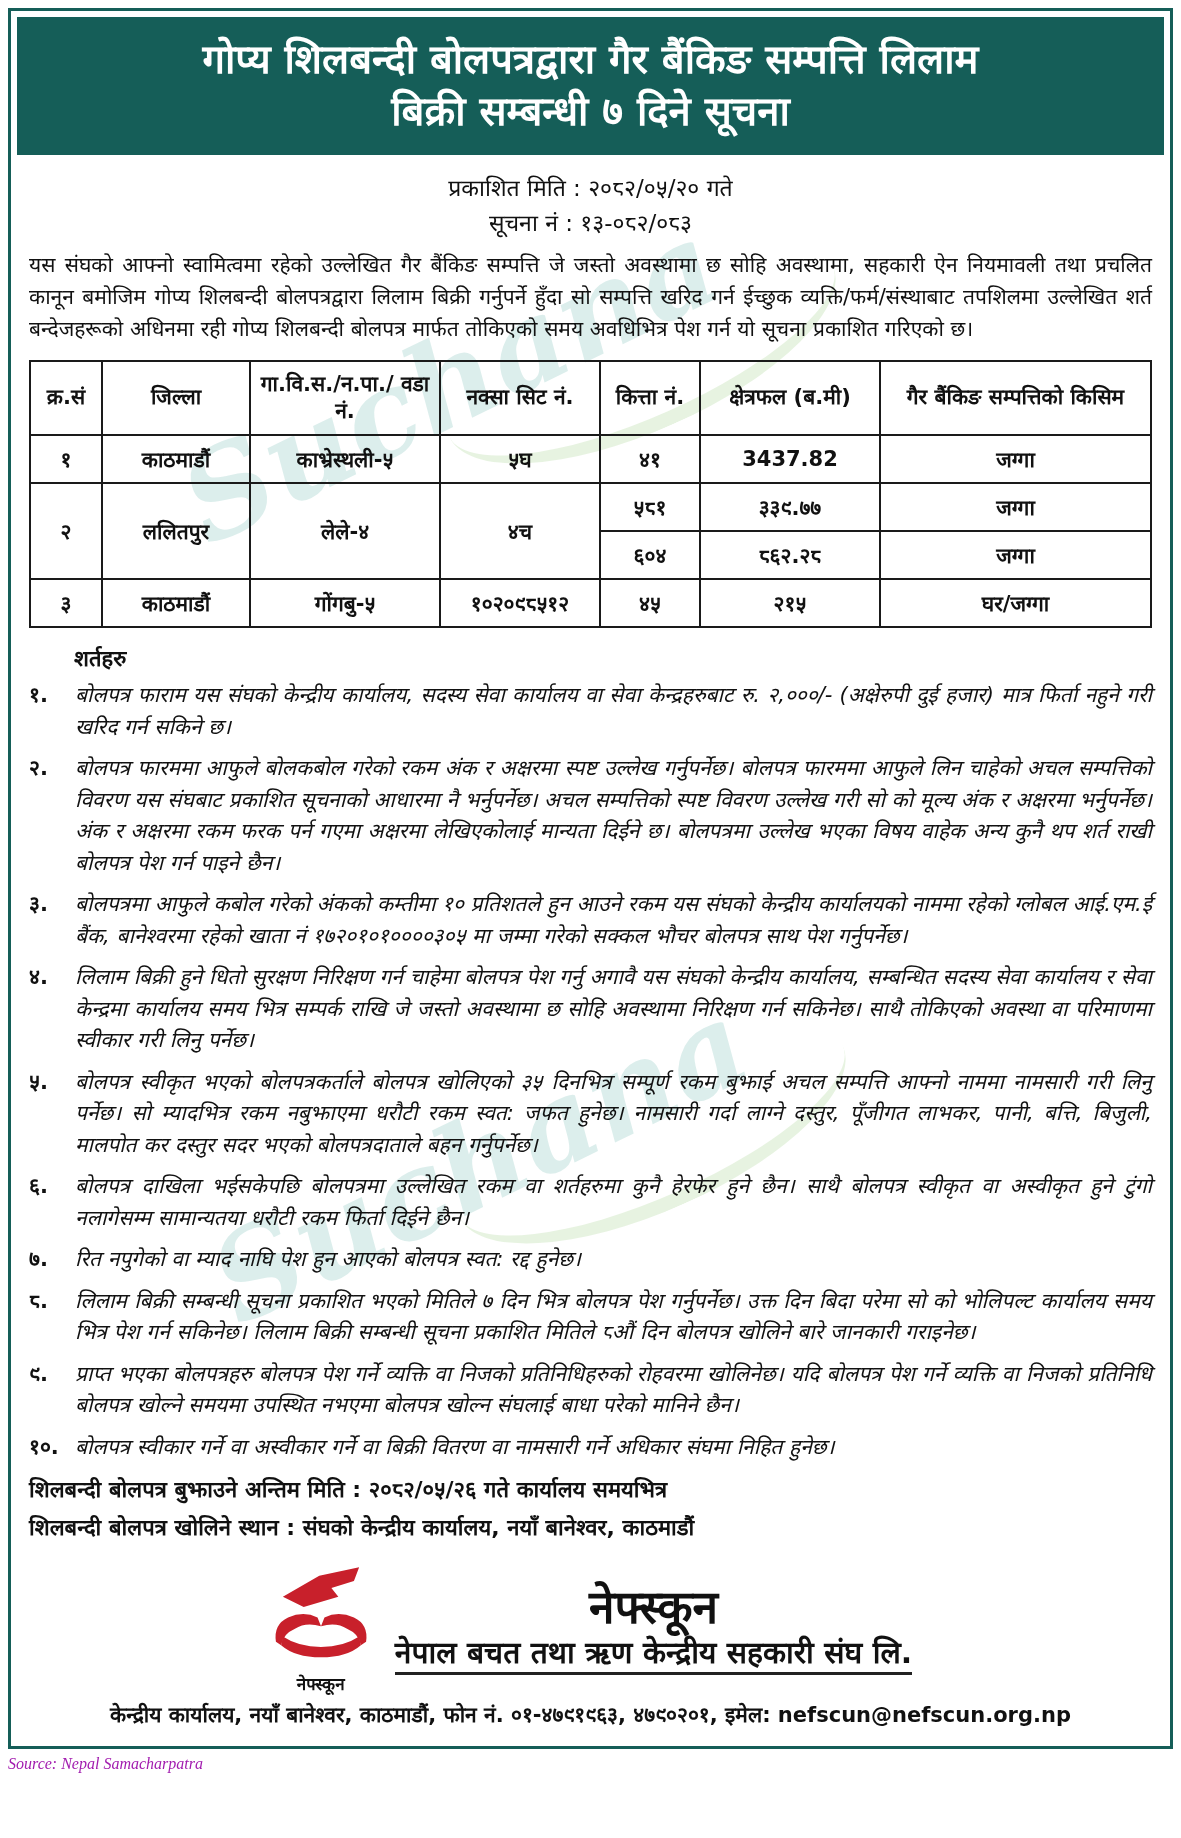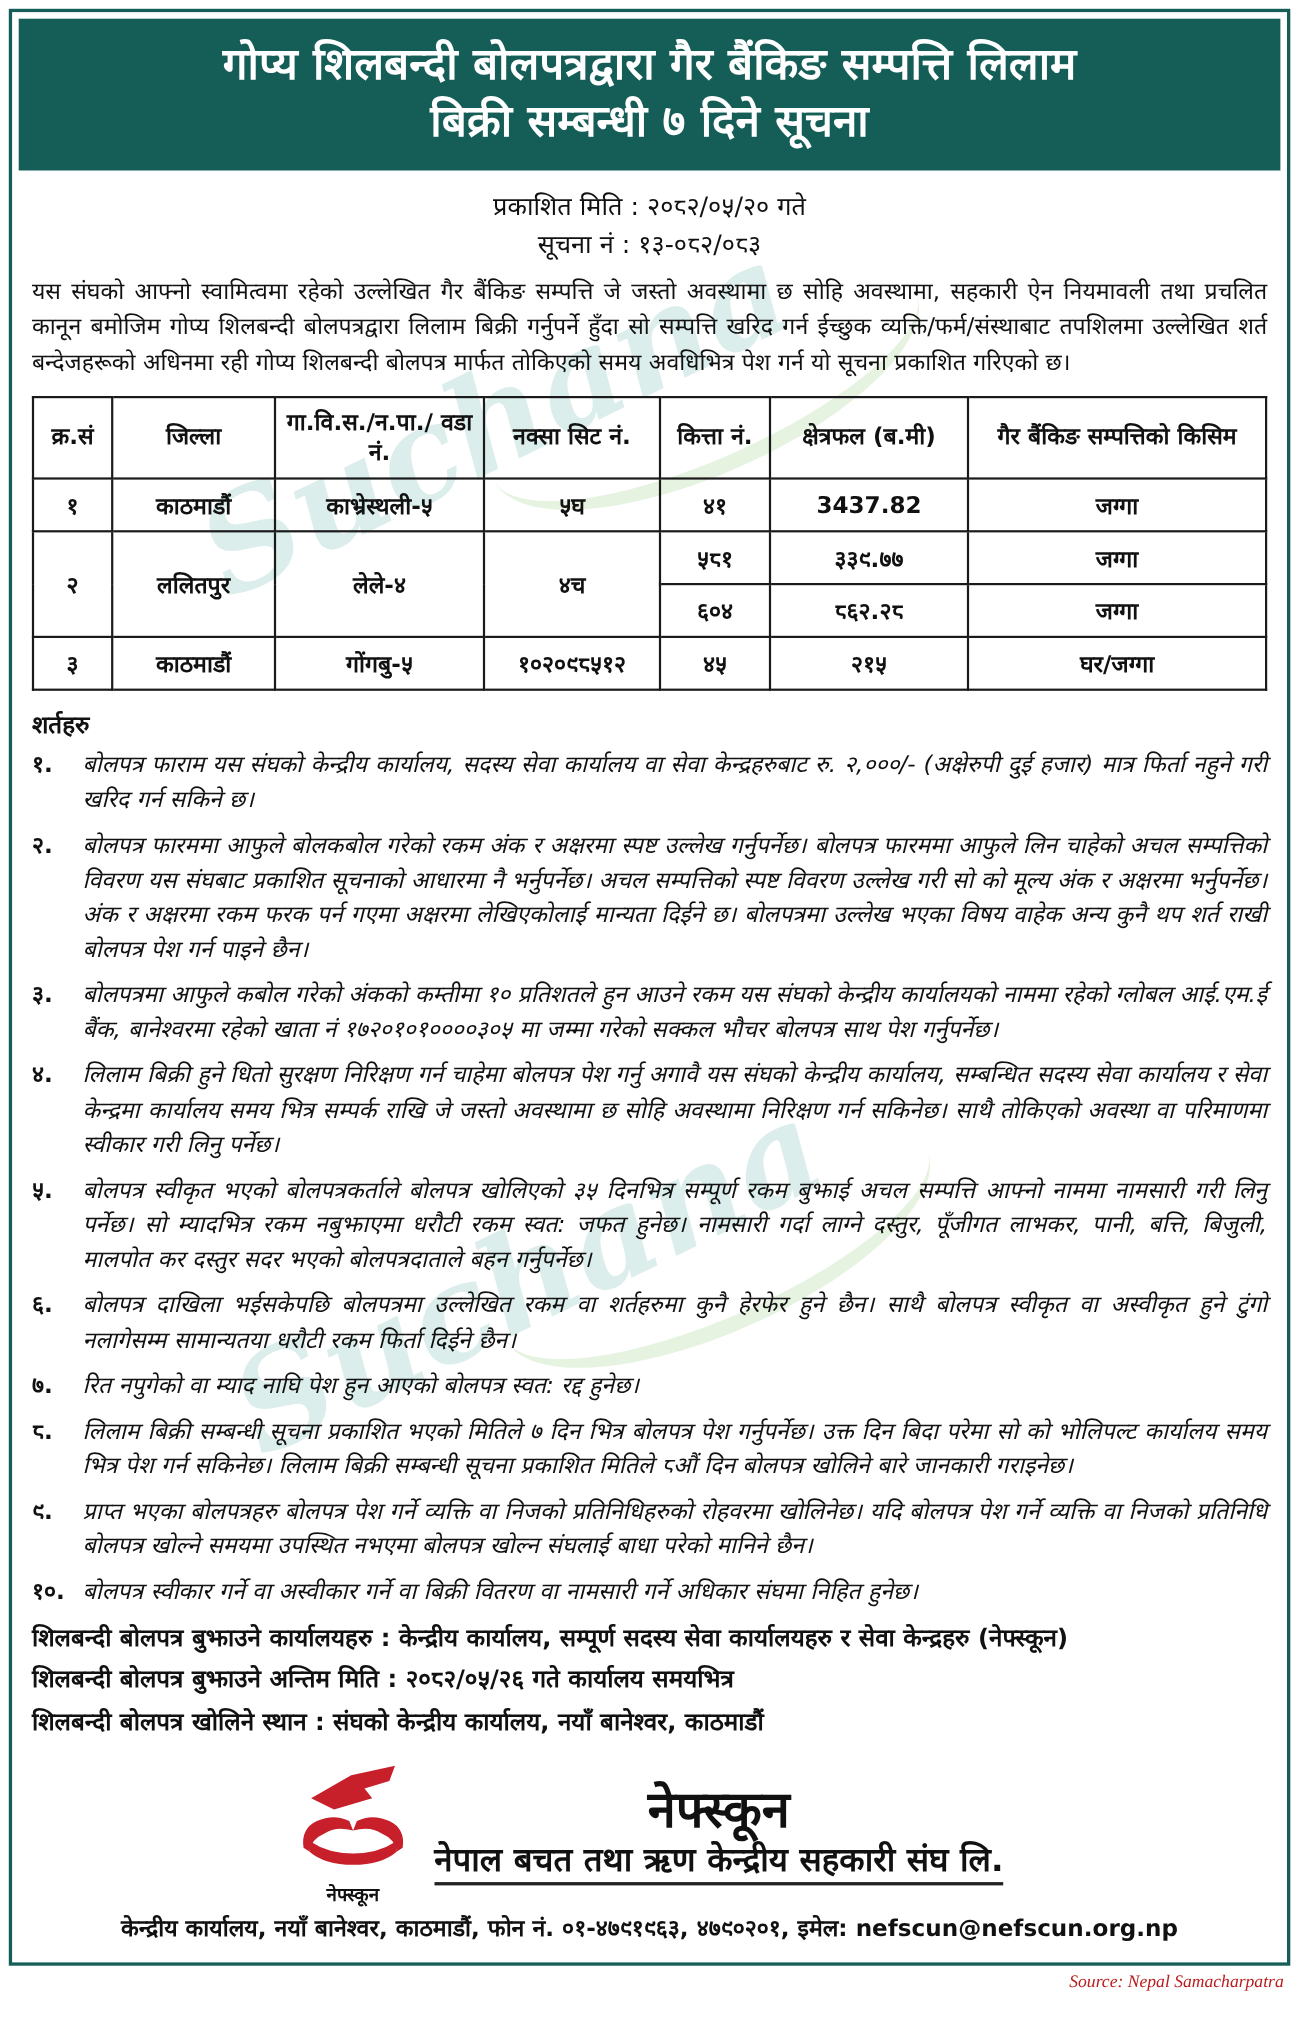--- a/index.html
+++ b/index.html
@@ -59,43 +59,43 @@
     font-size:21px;
   }
   table.props th, table.props td {
     border:2px solid #1a1a1a;
     text-align:center;
     vertical-align:middle;
     padding:9px 6px;
   }
   table.props th { font-weight:bold; line-height:1.3; }
   table.props td { font-weight:600; }
-  .conditions-heading { font-weight:bold; font-size:22px; margin-top:14px; }
+  .conditions-heading { font-weight:bold; font-size:22px; margin-top:14px;margin-left:45px; }
   .cond-list { margin-top:8px; }
   .cond-item { display:flex; margin-bottom:10px; font-size:21px; line-height:1.5; }
   .cond-num { flex:0 0 46px; font-weight:600; }
   .cond-text { flex:1; text-align:justify;font-style:italic; }
   .submission-line { font-weight:bold; font-size:22px; line-height:1.55; margin-top:4px; }
   .org-block {
     display:flex; justify-content:center; align-items:center;
     gap:22px; margin-top:16px;
   }
   .logo-wrap { text-align:center; }
   .logo-caption { font-size:17px; font-weight:bold; margin-top:2px; }
   .org-text { text-align:center; }
   .org-short { font-weight:bold; font-size:46px; line-height:1.15; }
   .org-full {
     font-weight:bold; font-size:30px; line-height:1.3;
     border-bottom:3px solid #222; padding-bottom:0;
   }
   .contact-line { text-align:center; font-size:21px; font-weight:600; margin-top:5px; }
   .contact-line .email { font-weight:bold; }
   .source-line {
-    text-align:right; font-style:italic; font-size:16px;
-    color:#b91c1c; padding:6px 6px 8px 0;
+    text-align:left; font-style:italic; font-size:16px;
+    color:#a21caf; padding:6px 6px 8px 0;
     font-family:"Liberation Serif","DejaVu Serif",serif;
   }
 </style>
 </head>
 <body>
 
 <div class="page">
   <div class="notice">
 
     <div class="wm" style="top:300px; left:150px;">Suchana</div>
@@ -213,21 +213,20 @@
           <div class="cond-item">
             <span class="cond-num">९.</span>
             <span class="cond-text">प्राप्त भएका बोलपत्रहरु बोलपत्र पेश गर्ने व्यक्ति वा निजको प्रतिनिधिहरुको रोहवरमा खोलिनेछ। यदि बोलपत्र पेश गर्ने व्यक्ति वा निजको प्रतिनिधि बोलपत्र खोल्ने समयमा उपस्थित नभएमा बोलपत्र खोल्न संघलाई बाधा परेको मानिने छैन।</span>
           </div>
           <div class="cond-item">
             <span class="cond-num">१०.</span>
             <span class="cond-text">बोलपत्र स्वीकार गर्ने वा अस्वीकार गर्ने वा बिक्री वितरण वा नामसारी गर्ने अधिकार संघमा निहित हुनेछ।</span>
           </div>
         </div>
 
-        <div class="submission-line">शिलबन्दी बोलपत्र बुझाउने कार्यालयहरु : केन्द्रीय कार्यालय, सम्पूर्ण सदस्य सेवा कार्यालयहरु र सेवा केन्द्रहरु (नेफ्स्कून)</div>
         <div class="submission-line">शिलबन्दी बोलपत्र बुझाउने अन्तिम मिति : २०८२/०५/२६ गते कार्यालय समयभित्र</div>
         <div class="submission-line">शिलबन्दी बोलपत्र खोलिने स्थान : संघको केन्द्रीय कार्यालय, नयाँ बानेश्वर, काठमाडौं</div>
 
         <div class="org-block">
           <div class="logo-wrap">
             <span>
               <svg viewBox="0 0 120 120" width="104" height="104" aria-hidden="true">
                 <g fill="#c8202b">
                   <path d="M16 40 L58 16 L104 6 L98 22 L72 30 L80 40 L40 52 Z"></path>
                   <path d="M8 92 Q5 72 22 64 Q40 56 56 64 L60 74 Q42 69 30 77 Q16 83 14 96 Z"></path>

